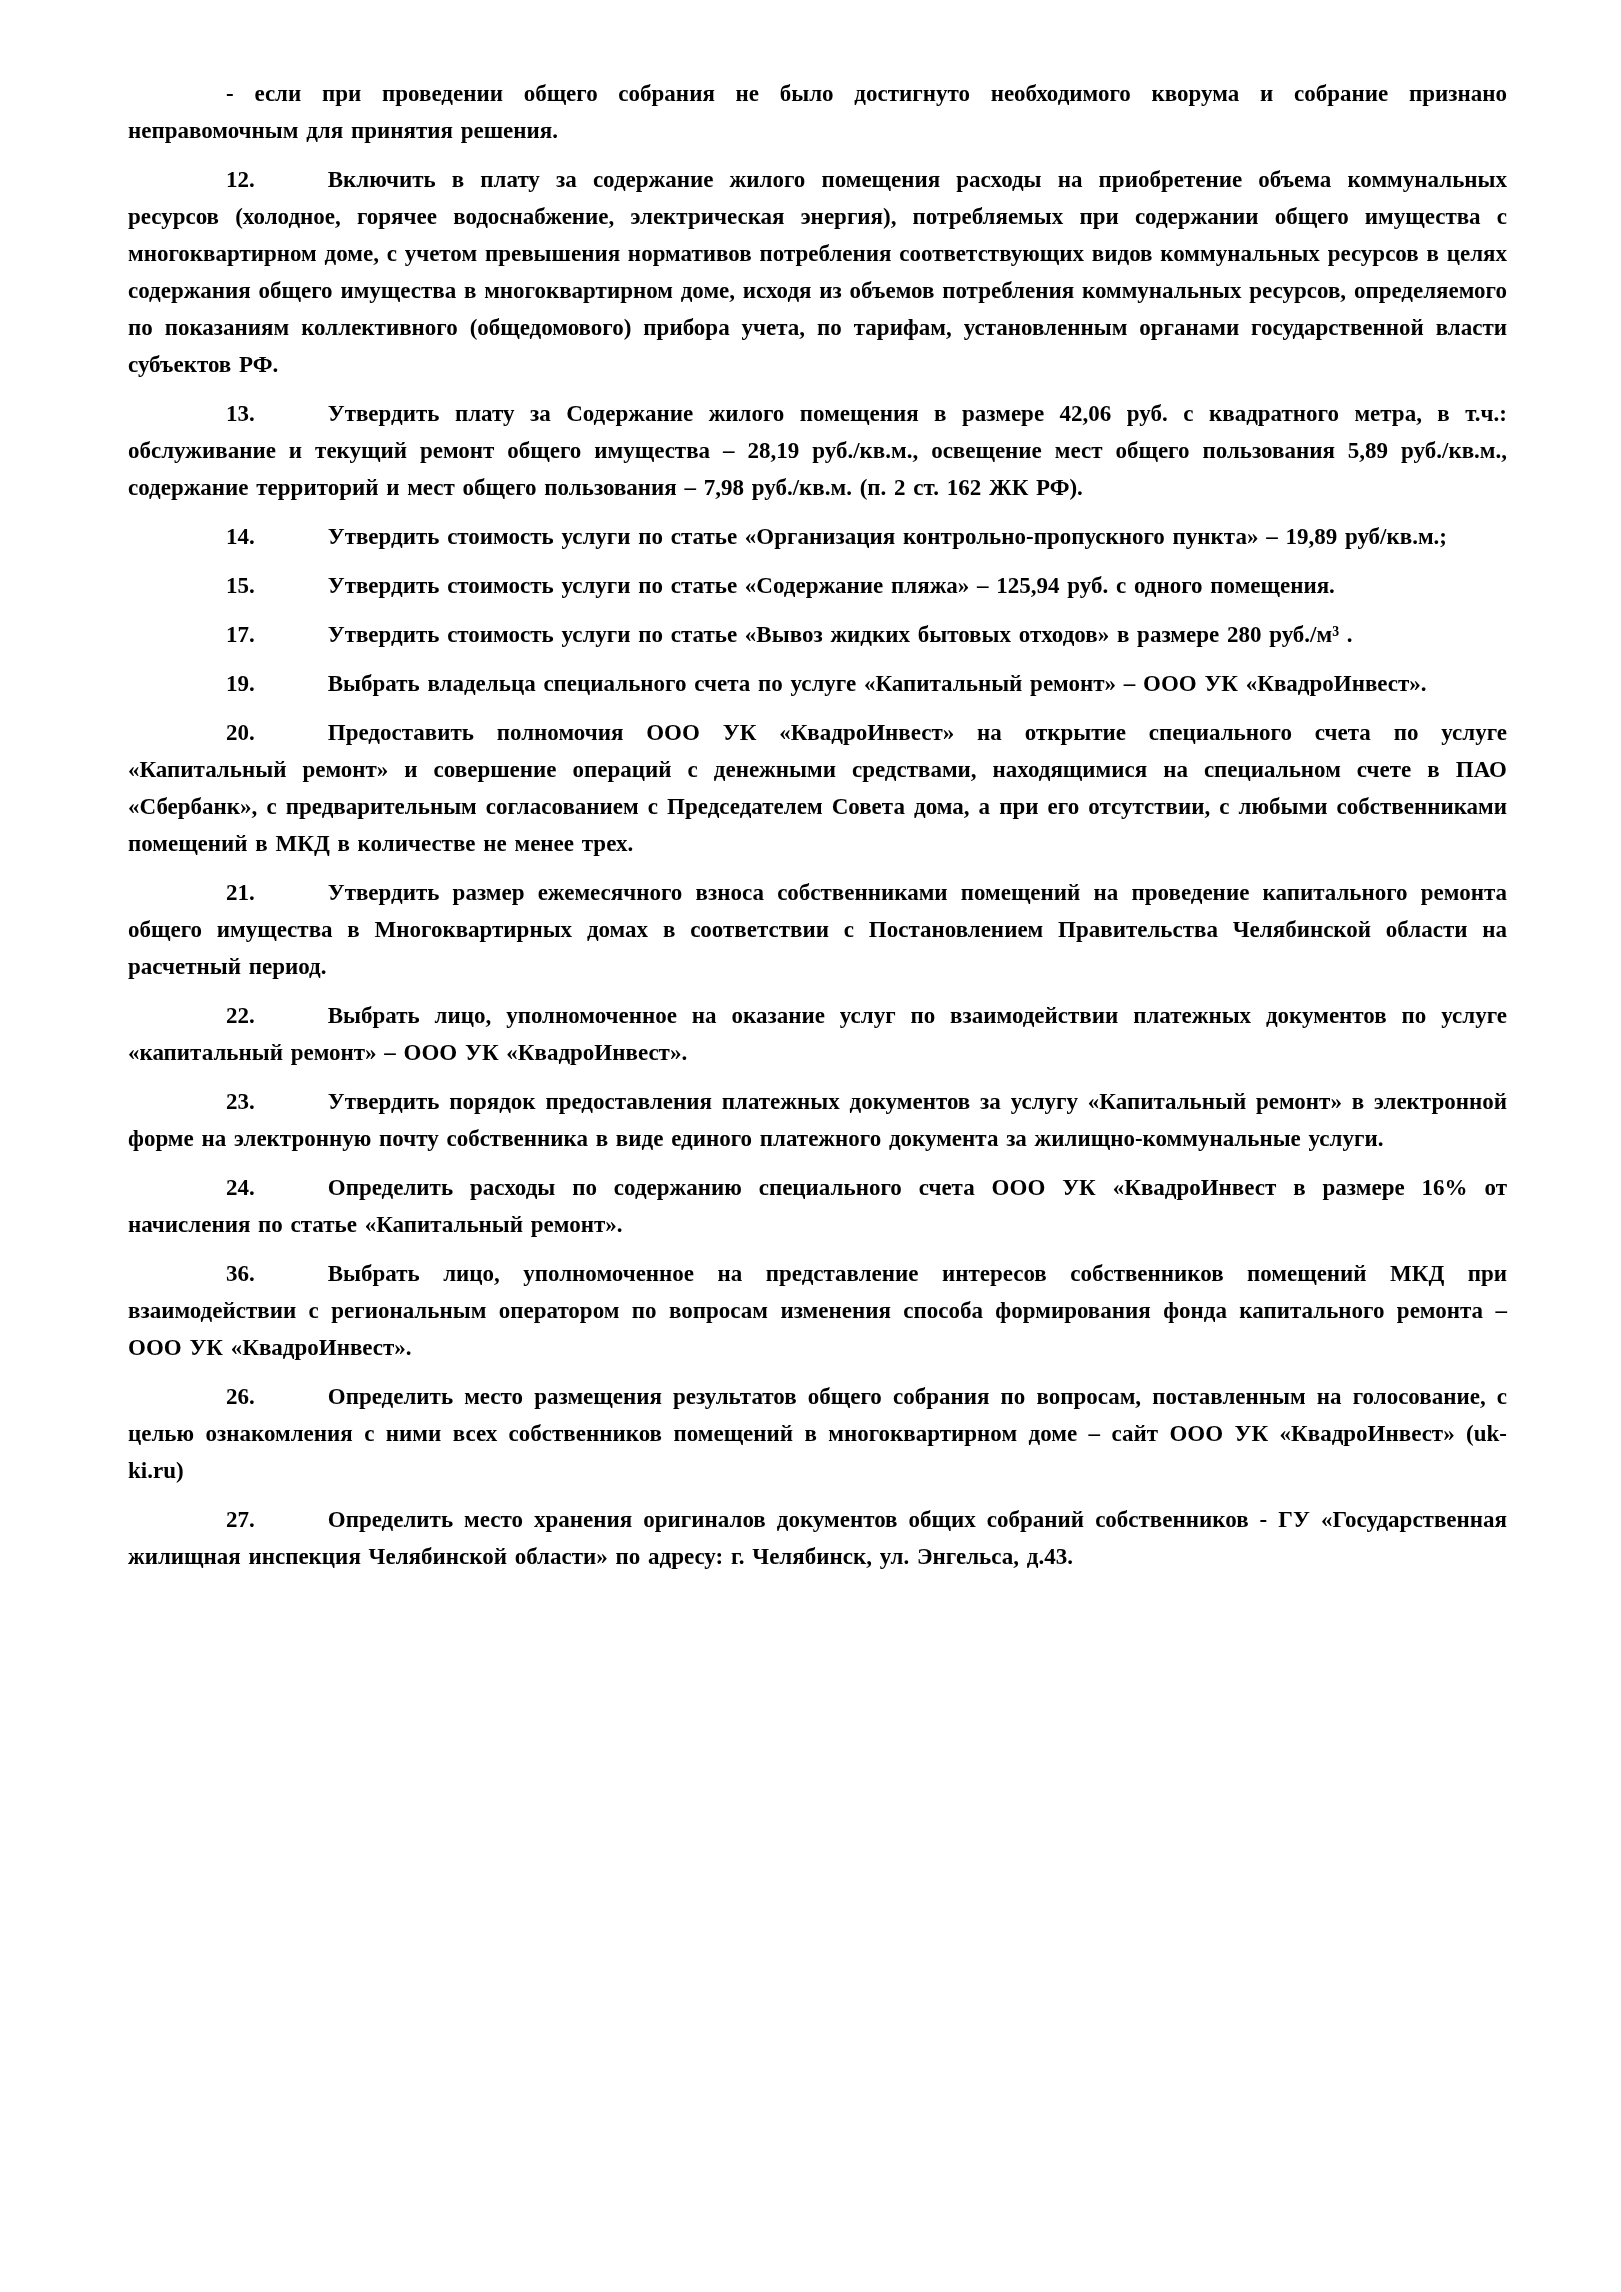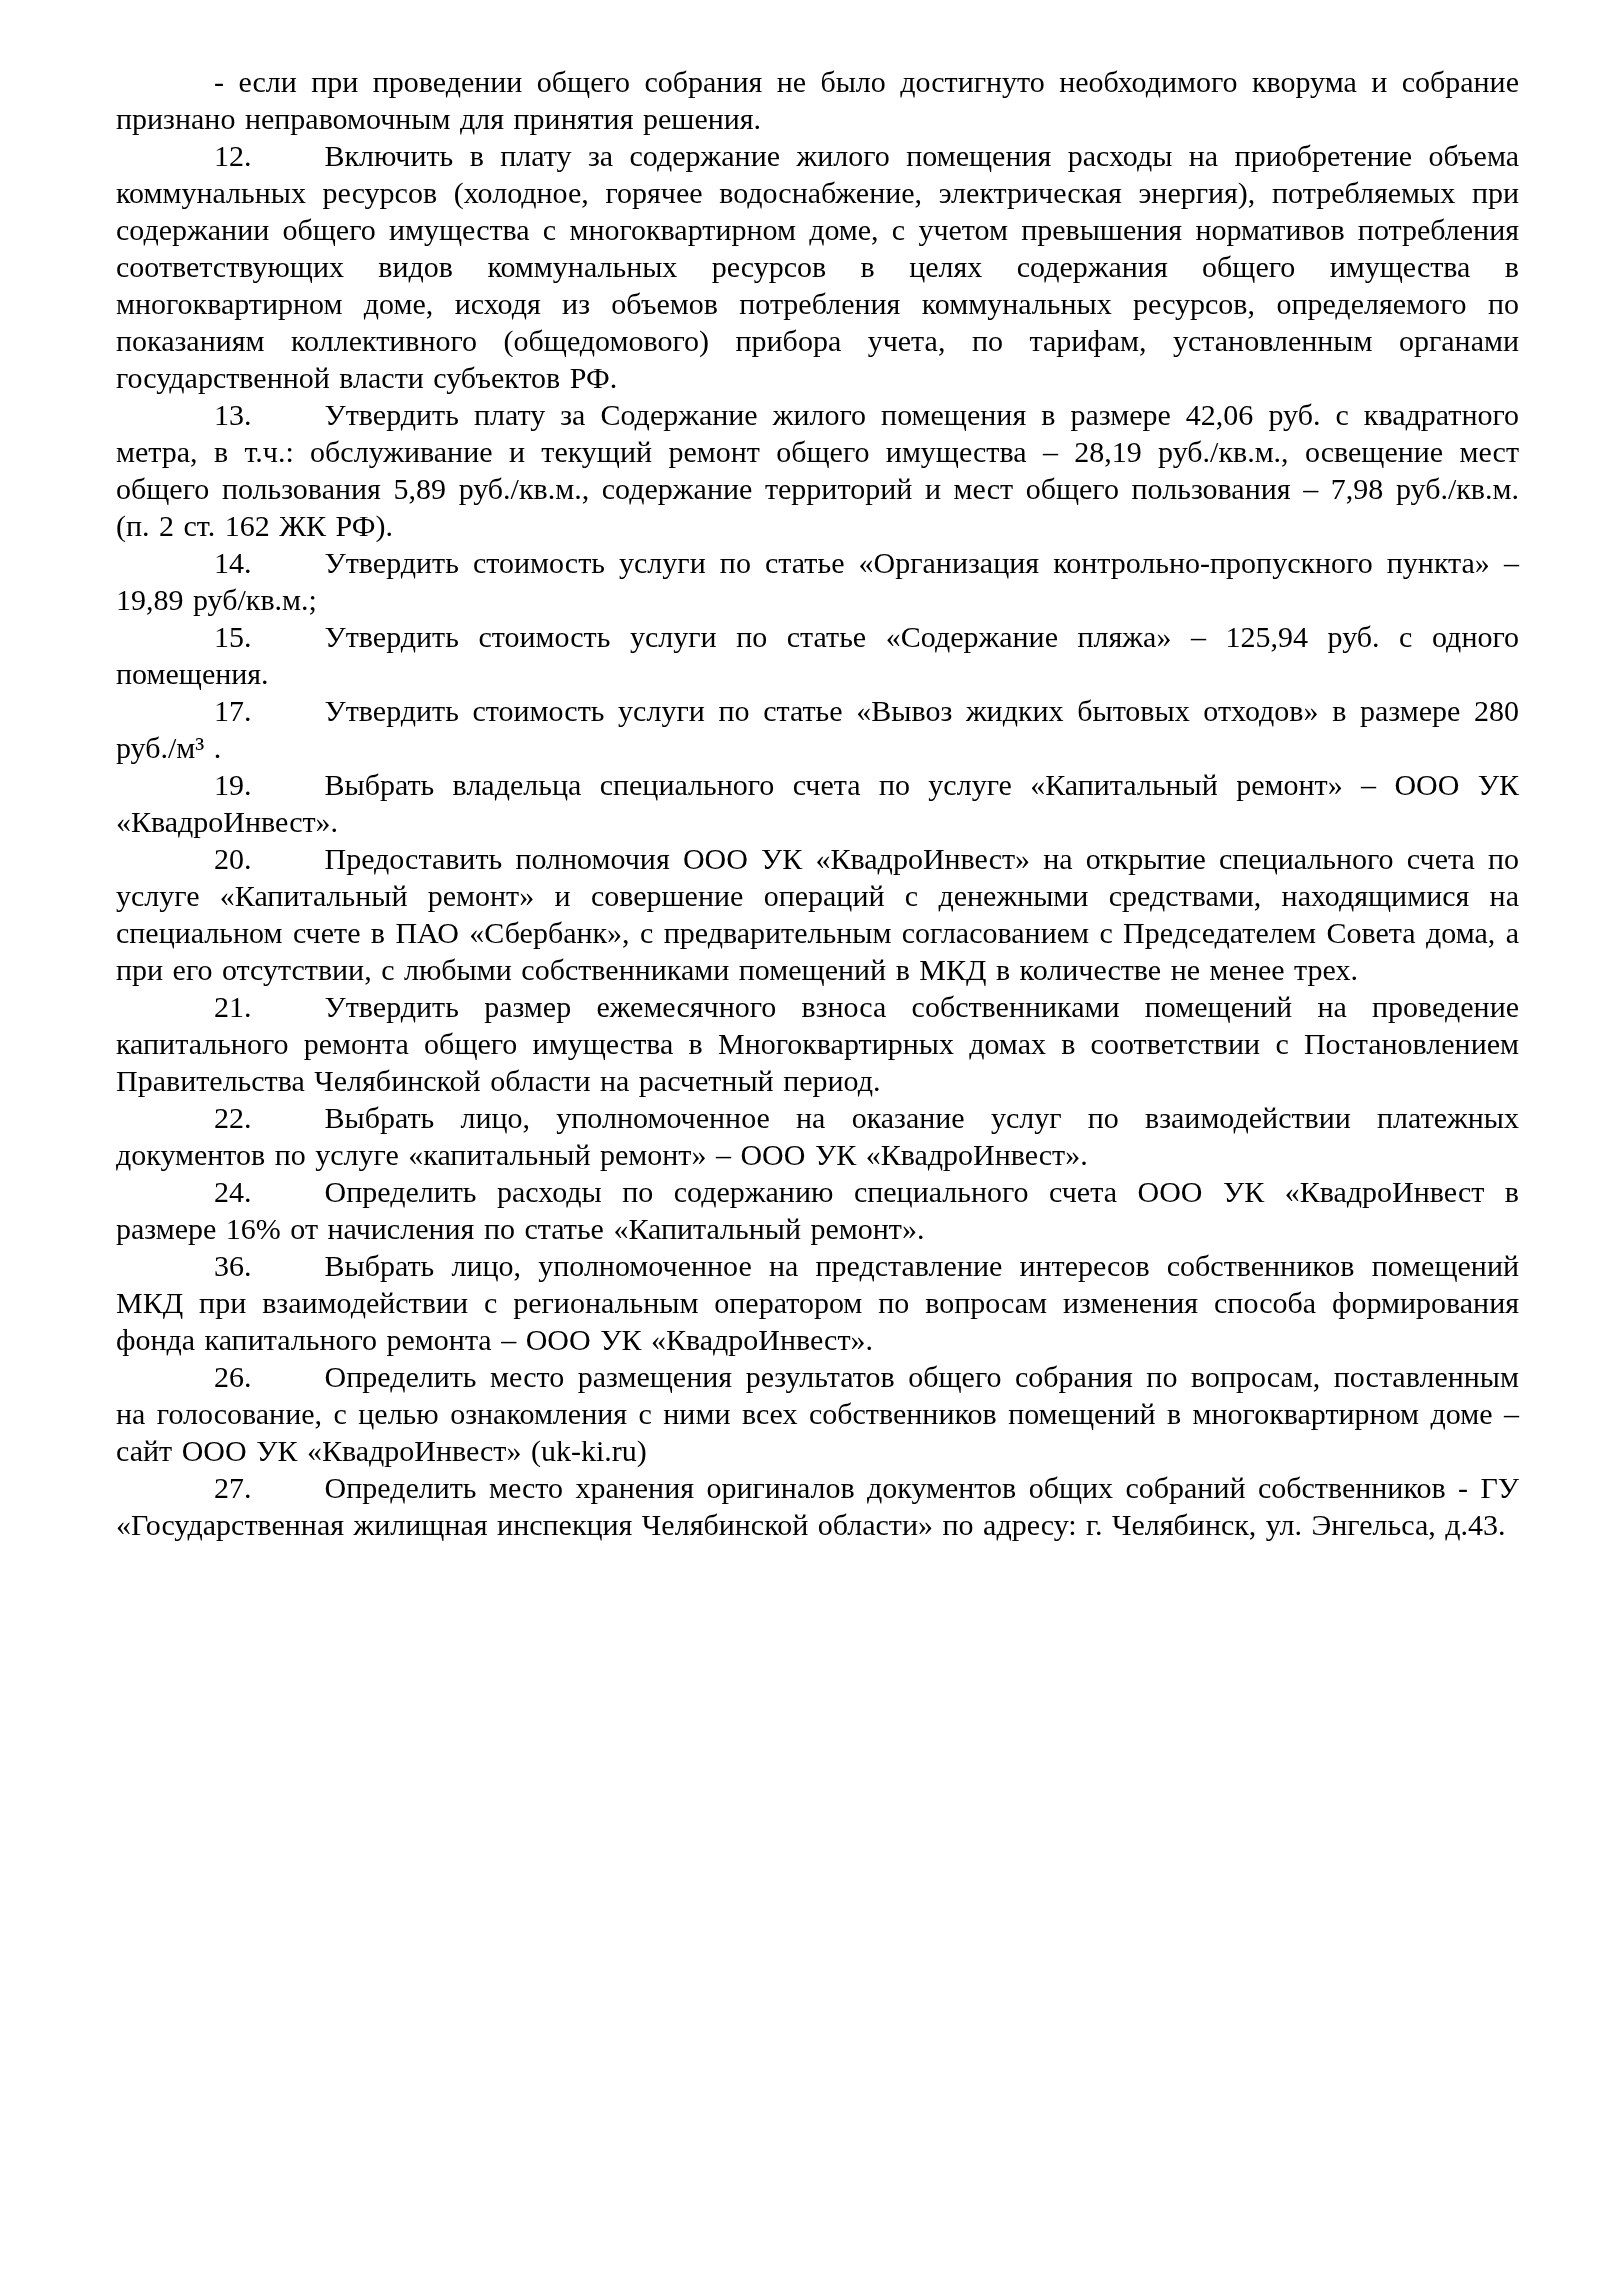--- a/index.html
+++ b/index.html
@@ -12,26 +12,27 @@
     width: 1621px;
     height: 2293px;
     box-sizing: border-box;
     background: #ffffff;
     color: #000000;
     padding: 63px 102px 0 116px;
     overflow: hidden;
     font-family: "Liberation Serif", "DejaVu Serif", serif;
   }
   .para {
-    margin: 0;
-    font-size: 30px;
+    margin: 12px;
+    font-size: 23px;
     line-height: 37px;
     text-align: justify;
     text-indent: 98px;
     word-spacing: 2px;
+    font-weight: bold;
   }
   .num {
     display: inline;
   }
   .tab {
     display: inline-block;
     width: 73px;
     height: 1px;
   }
 </style>
@@ -55,20 +56,21 @@
 
 
   <p class="para"><span class="num">19.</span><span class="tab"></span><span>Выбрать владельца специального счета по услуге «Капитальный ремонт» – ООО УК «КвадроИнвест».</span></p>
 
   <p class="para"><span class="num">20.</span><span class="tab"></span><span>Предоставить полномочия ООО УК «КвадроИнвест» на открытие специального счета по услуге «Капитальный ремонт» и совершение операций с денежными средствами, находящимися на специальном счете в ПАО «Сбербанк», с предварительным согласованием с Председателем Совета дома, а при его отсутствии, с любыми собственниками помещений в МКД в количестве не менее трех.</span></p>
 
   <p class="para"><span class="num">21.</span><span class="tab"></span><span>Утвердить размер ежемесячного взноса собственниками помещений на проведение капитального ремонта общего имущества в Многоквартирных домах в соответствии с Постановлением Правительства Челябинской области на расчетный период.</span></p>
 
   <p class="para"><span class="num">22.</span><span class="tab"></span><span>Выбрать лицо, уполномоченное на оказание услуг по взаимодействии платежных документов по услуге «капитальный ремонт» – ООО УК «КвадроИнвест».</span></p>
 
+  <p class="para"><span class="num">23.</span><span class="tab"></span><span>Утвердить порядок предоставления платежных документов за услугу «Капитальный ремонт» в электронной форме на электронную почту собственника в виде единого платежного документа за жилищно-коммунальные услуги.</span></p>
 
   <p class="para"><span class="num">24.</span><span class="tab"></span><span>Определить расходы по содержанию специального счета ООО УК «КвадроИнвест в размере 16% от начисления по статье «Капитальный ремонт».</span></p>
 
   <p class="para"><span class="num">36.</span><span class="tab"></span><span>Выбрать лицо, уполномоченное на представление интересов собственников помещений МКД при взаимодействии с региональным оператором по вопросам изменения способа формирования фонда капитального ремонта – ООО УК «КвадроИнвест».</span></p>
 
   <p class="para"><span class="num">26.</span><span class="tab"></span><span>Определить место размещения результатов общего собрания по вопросам, поставленным на голосование, с целью ознакомления с ними всех собственников помещений в многоквартирном доме – сайт ООО УК «КвадроИнвест» (uk-ki.ru)</span></p>
 
   <p class="para"><span class="num">27.</span><span class="tab"></span><span>Определить место хранения оригиналов документов общих собраний собственников - ГУ «Государственная жилищная инспекция Челябинской области» по адресу: г. Челябинск, ул. Энгельса, д.43.</span></p>
 
 </div>

